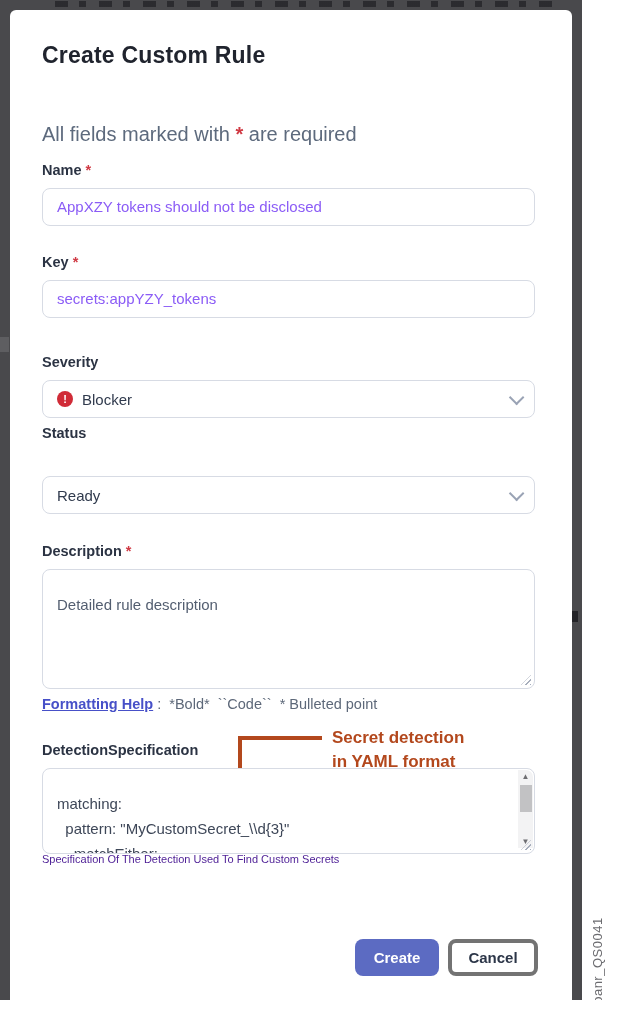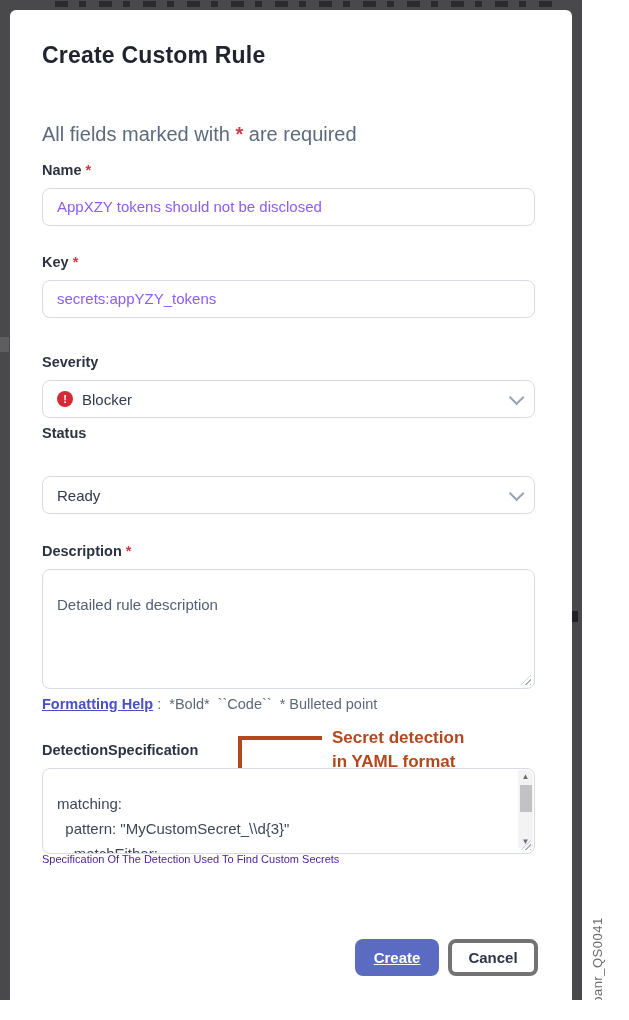--- a/index.html
+++ b/index.html
@@ -41,21 +41,21 @@
   .sb-up{top:0;} .sb-down{bottom:0;}
   .sb-thumb{position:absolute;left:1.5px;top:15px;width:12px;height:27px;background:#c2c2c4;cursor:grab;}
   .det-help{position:absolute;left:32px;top:843px;font-size:11px;color:#4c1d95;}
   
   .ann-h{position:absolute;height:4px;background:#b3481d;}
   .ann-v{position:absolute;width:4px;background:#b3481d;}
   .ann-text{position:absolute;font-size:17px;font-weight:700;color:#b3481d;line-height:24px;}
   
   .btn{position:absolute;top:929px;height:37px;border-radius:8px;font-size:15px;font-weight:700;
        display:flex;align-items:center;justify-content:center;cursor:pointer;box-sizing:border-box;}
-  .btn-create{left:345px;width:84px;background:#5c6bc2;color:#ffffff;border:none;text-decoration:underline;}
+  .btn-create{left:345px;width:84px;background:#5c6bc2;color:#ffffff;border:none;}
   .btn-cancel{left:438px;width:90px;background:#ffffff;color:#2c3648;border:4px solid #737373;}
   
   .edge-frag{position:absolute;left:577px;width:7px;height:16px;overflow:hidden;}
   .fig-label{position:absolute;left:590px;top:893px;height:120px;width:20px;
              writing-mode:vertical-rl;transform:rotate(180deg);font-size:13px;color:#6b6b6f;letter-spacing:.5px;}
 </style>
 </head>
 <body>
 
 <div id="canvas">

